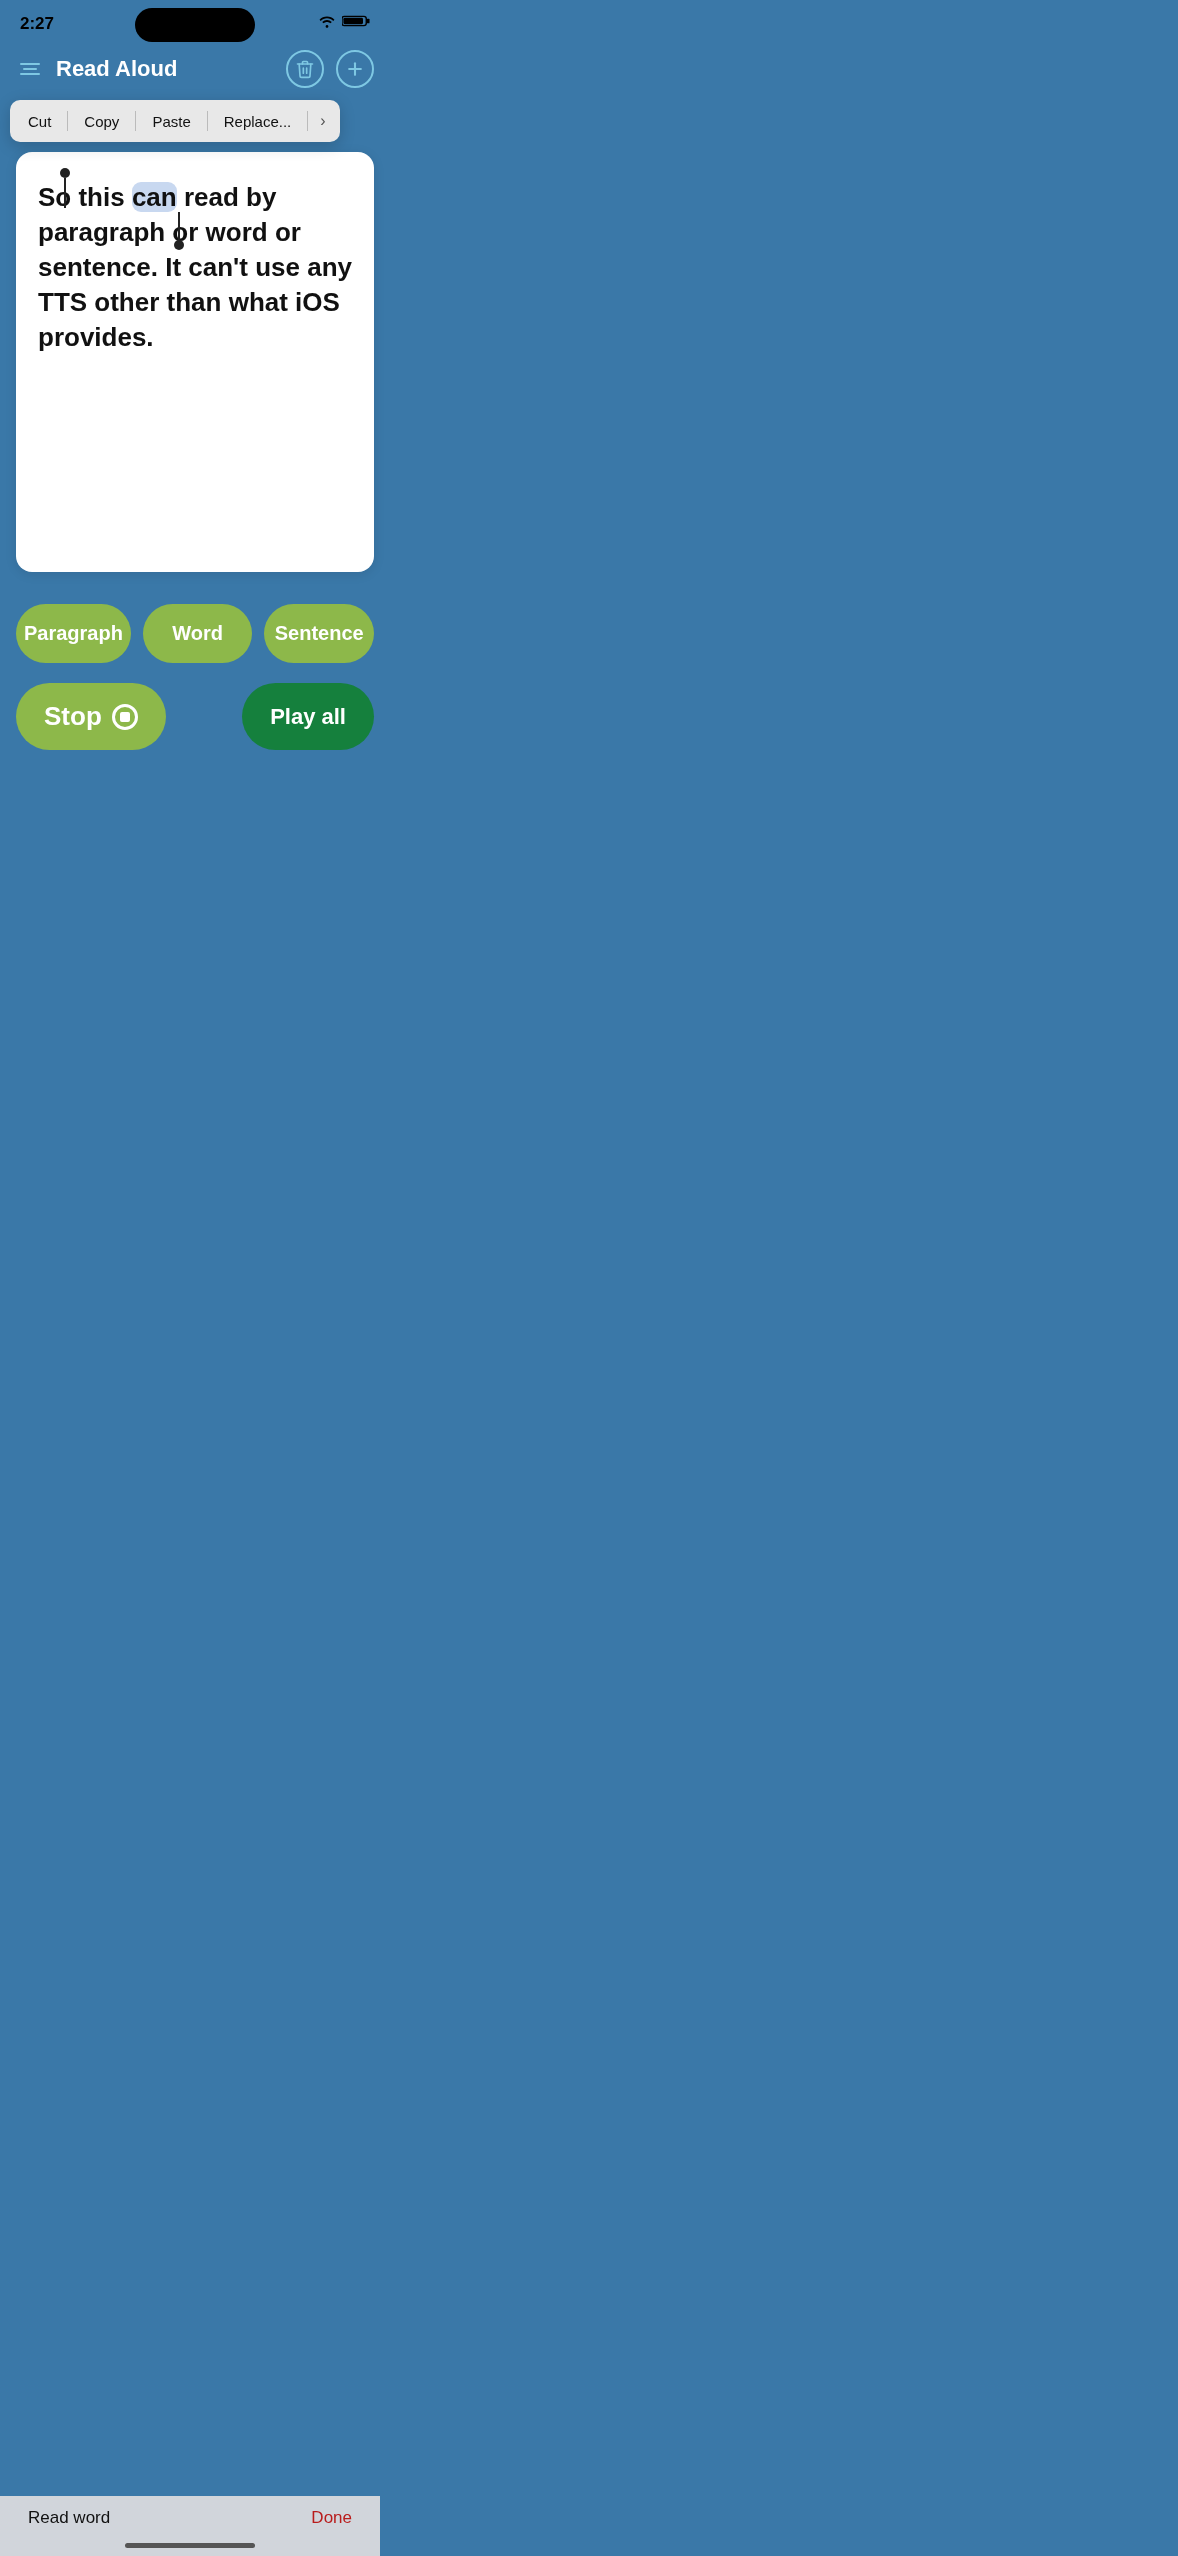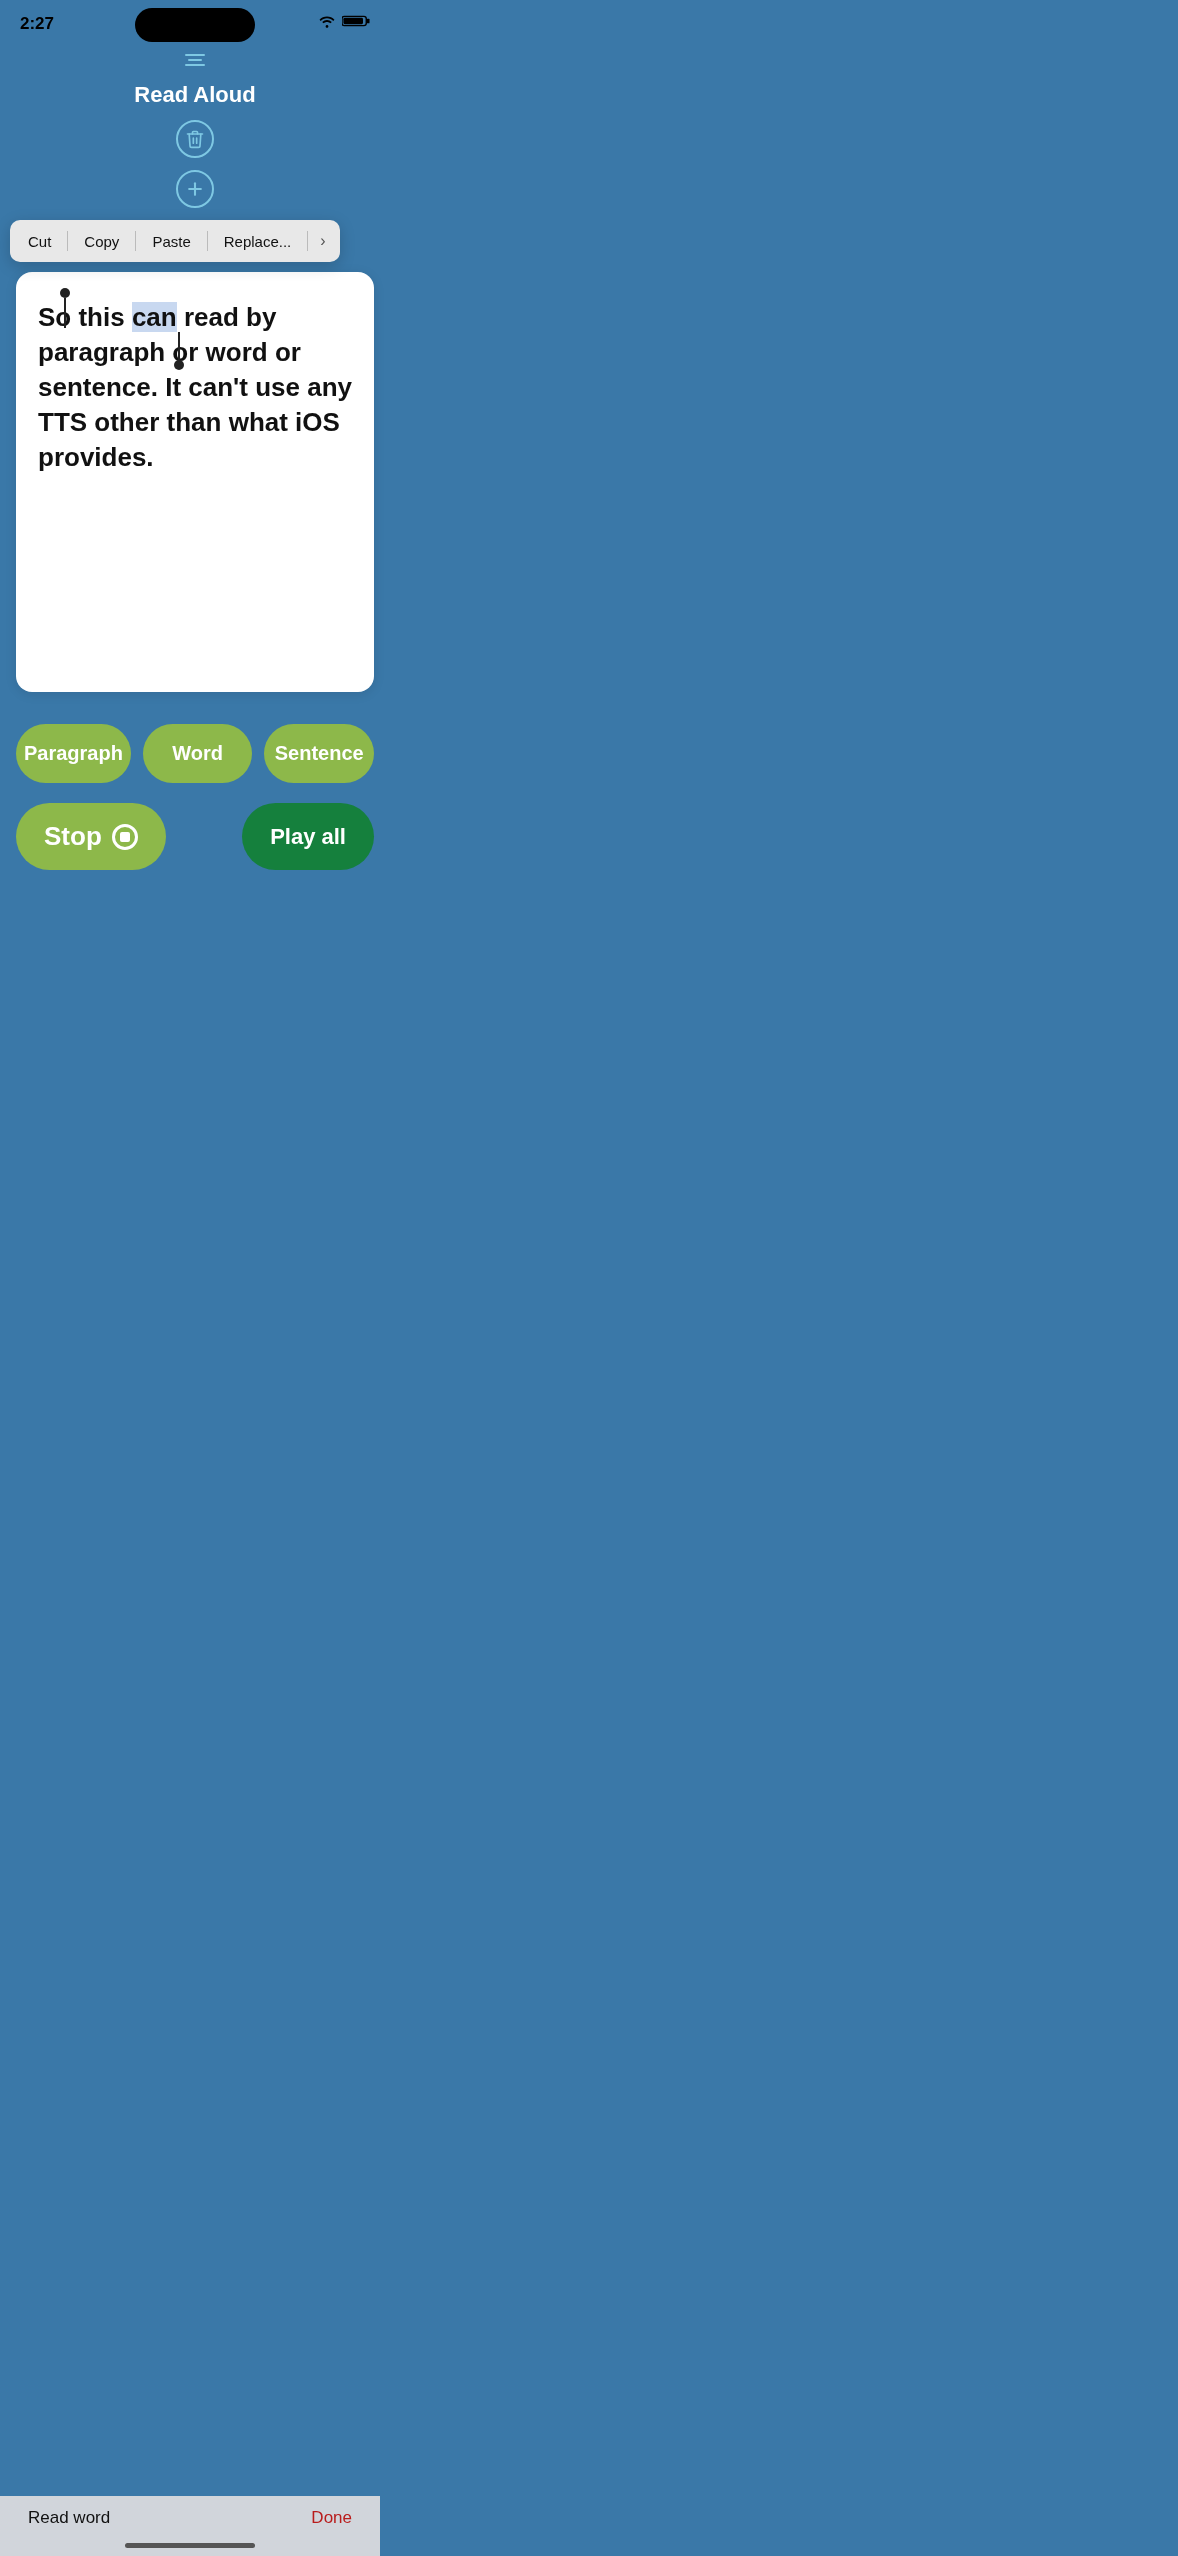--- a/index.html
+++ b/index.html
@@ -45,21 +45,20 @@
     .status-icons svg {
       fill: #000;
     }
 
     
     .nav-bar {
       display: flex;
       align-items: center;
       padding: 8px 16px 12px;
       gap: 12px;
-      flex-direction: column;
     }
     .nav-title {
       flex: 1;
       font-size: 22px;
       font-weight: 700;
       color: #fff;
     }
     .nav-icon-btn {
       width: 38px;
       height: 38px;
@@ -131,21 +130,21 @@
       background: #fff;
       border-radius: 16px;
       margin: 20px 16px 0;
       padding: 28px 22px 28px;
       min-height: 420px;
       position: relative;
       box-shadow: 0 2px 12px rgba(0,0,0,0.1);
     }
     .text-highlighted {
       background: #c8d8f0;
-      border-radius: 0;
+      border-radius: 9px;
     }
     .text-content {
       font-size: 26px;
       font-weight: 800;
       color: #111;
       line-height: 1.35;
     }
     .text-content p {
       margin-bottom: 32px;
     }

